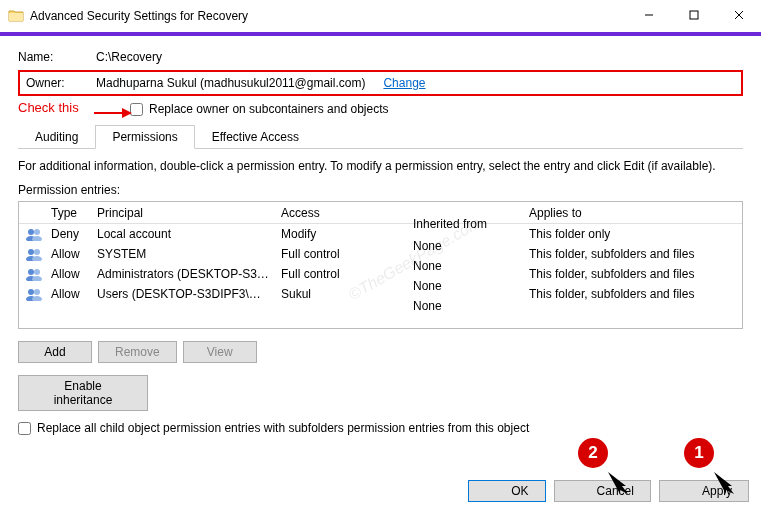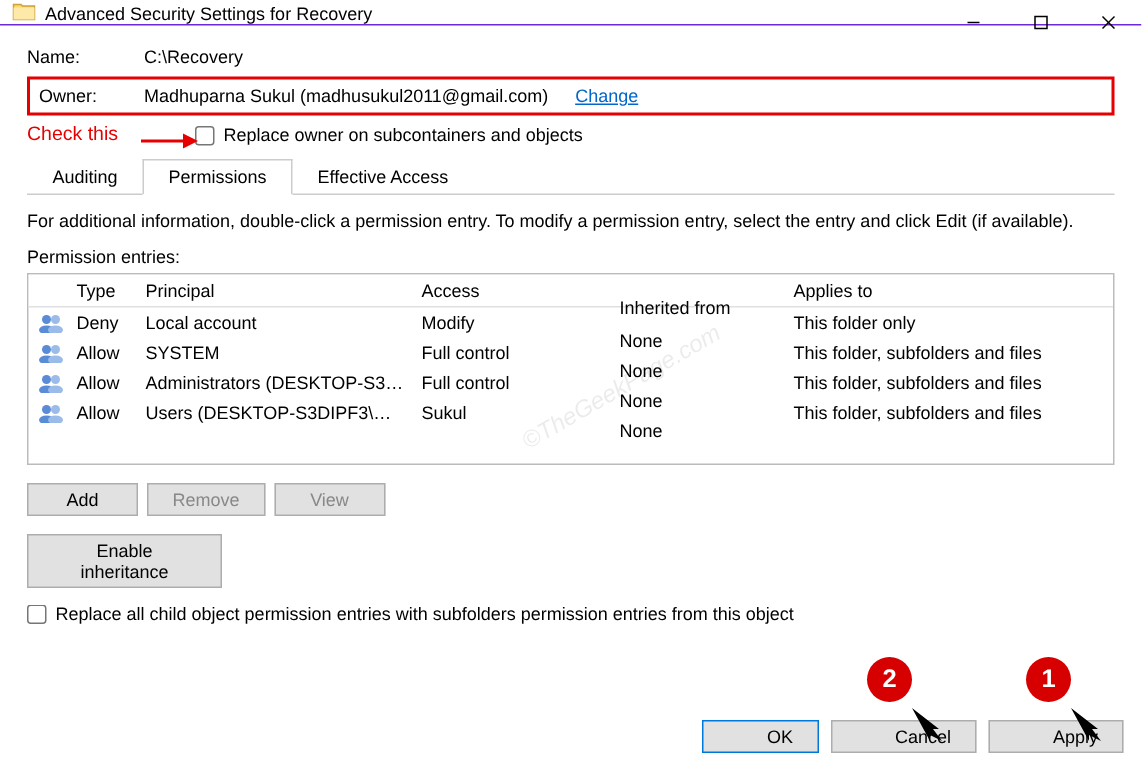--- a/index.html
+++ b/index.html
@@ -7,26 +7,26 @@
   font-family: "Segoe UI", Tahoma, sans-serif;
   font-size: 12px;
   color: #000;
   background: #fff;
   width: 761px;
   height: 512px;
   overflow: hidden;
   position: relative;
 }
 .titlebar {
-  height: 17px;
+  height: 36px;
   display: flex;
-  align-items: flex-end;
+  align-items: center;
   padding-left: 8px;
   background: #fff;
-  border-bottom: 1px solid #6d28d9;
+  border-bottom: 4px solid #6d28d9;
 }
 .folder-icon {
   width: 16px; height: 16px; margin-right: 6px;
 }
 .title-text { flex: 1; font-size: 12px; color: #000; }
 .win-btns { display: flex; height: 100%; }
 .win-btn {
   width: 45px; height: 30px; display: flex; align-items: center; justify-content: center;
   color: #000;
 }

